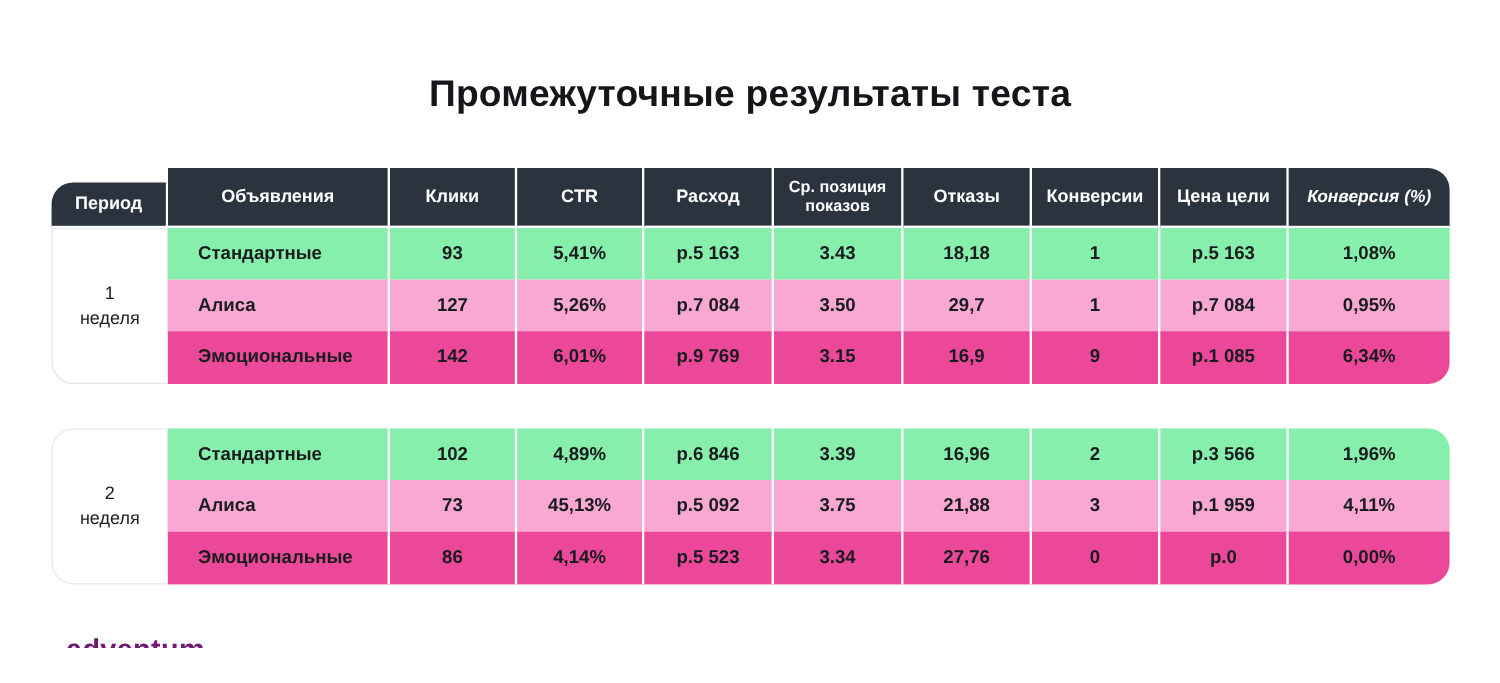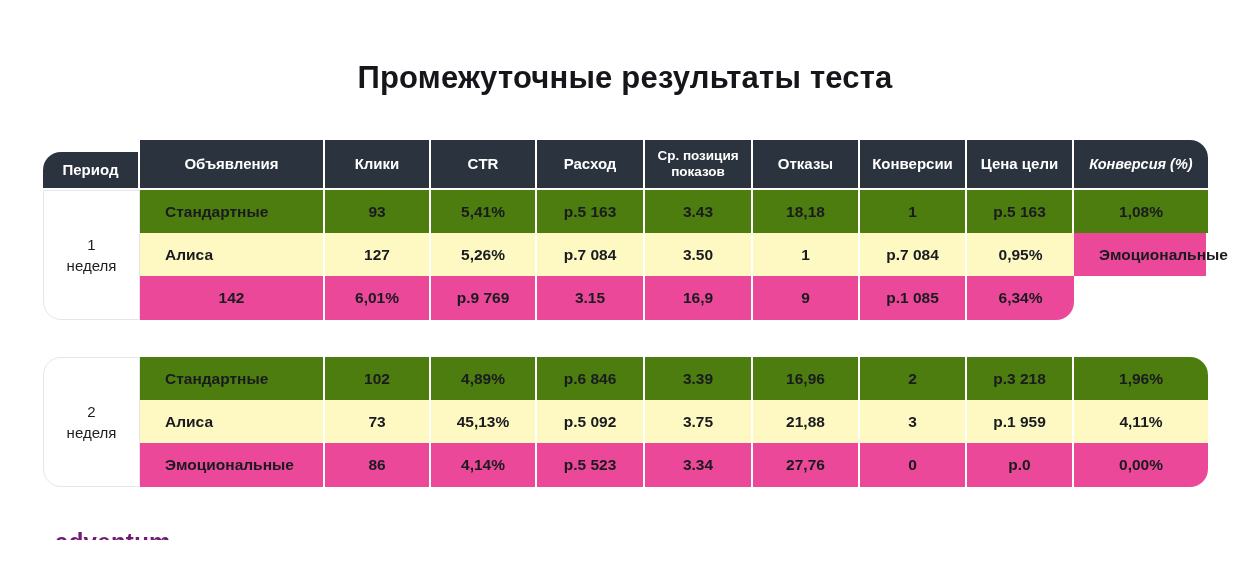--- a/index.html
+++ b/index.html
@@ -44,22 +44,22 @@
   .tbl2 .pcell { grid-row:1 / 4; border-radius:18px 0 0 18px; }
 
   .cell {
     display:flex; align-items:center; justify-content:center;
     font-size:15.5px; font-weight:700;
     border-right:2px solid #ffffff;
     padding:0 4px; color:#191b1f;
   }
   .cell.label { justify-content:flex-start; padding-left:25px; }
   .cell.last  { border-right:none; }
-  .rowA { background:#4d7c0f; }
-  .rowB { background:#fef9c3; }
+  .rowA { background:#86efac; }
+  .rowB { background:#f9a8d4; }
   .rowC { background:#ec4899; }
   .tbl1 .rowC.last { border-bottom-right-radius:18px; }
   .tbl2 .rowA.last { border-top-right-radius:18px; }
   .tbl2 .rowC.last { border-bottom-right-radius:18px; }
 
   .logo {
     position:absolute; left:55px; top:528px;
     font-size:24px; font-weight:600; letter-spacing:.3px; color:#701a75;
     display:flex; align-items:baseline;justify-content:space-between;
   }
@@ -100,20 +100,21 @@
     <div class="cell rowA">18,18</div>
     <div class="cell rowA">1</div>
     <div class="cell rowA">р.5 163</div>
     <div class="cell rowA last">1,08%</div>
 
     <div class="cell label rowB">Алиса</div>
     <div class="cell rowB">127</div>
     <div class="cell rowB">5,26%</div>
     <div class="cell rowB">р.7 084</div>
     <div class="cell rowB">3.50</div>
+    <div class="cell rowB">29,7</div>
     <div class="cell rowB">1</div>
     <div class="cell rowB">р.7 084</div>
     <div class="cell rowB last">0,95%</div>
 
     <div class="cell label rowC">Эмоциональные</div>
     <div class="cell rowC">142</div>
     <div class="cell rowC">6,01%</div>
     <div class="cell rowC">р.9 769</div>
     <div class="cell rowC">3.15</div>
     <div class="cell rowC">16,9</div>
@@ -128,21 +129,21 @@
       <span>неделя</span>
     </div>
 
     <div class="cell label rowA">Стандартные</div>
     <div class="cell rowA">102</div>
     <div class="cell rowA">4,89%</div>
     <div class="cell rowA">р.6 846</div>
     <div class="cell rowA">3.39</div>
     <div class="cell rowA">16,96</div>
     <div class="cell rowA">2</div>
-    <div class="cell rowA">р.3 218</div>
+    <div class="cell rowA">р.3 566</div>
     <div class="cell rowA last">1,96%</div>
 
     <div class="cell label rowB">Алиса</div>
     <div class="cell rowB">73</div>
     <div class="cell rowB">45,13%</div>
     <div class="cell rowB">р.5 092</div>
     <div class="cell rowB">3.75</div>
     <div class="cell rowB">21,88</div>
     <div class="cell rowB">3</div>
     <div class="cell rowB">р.1 959</div>

